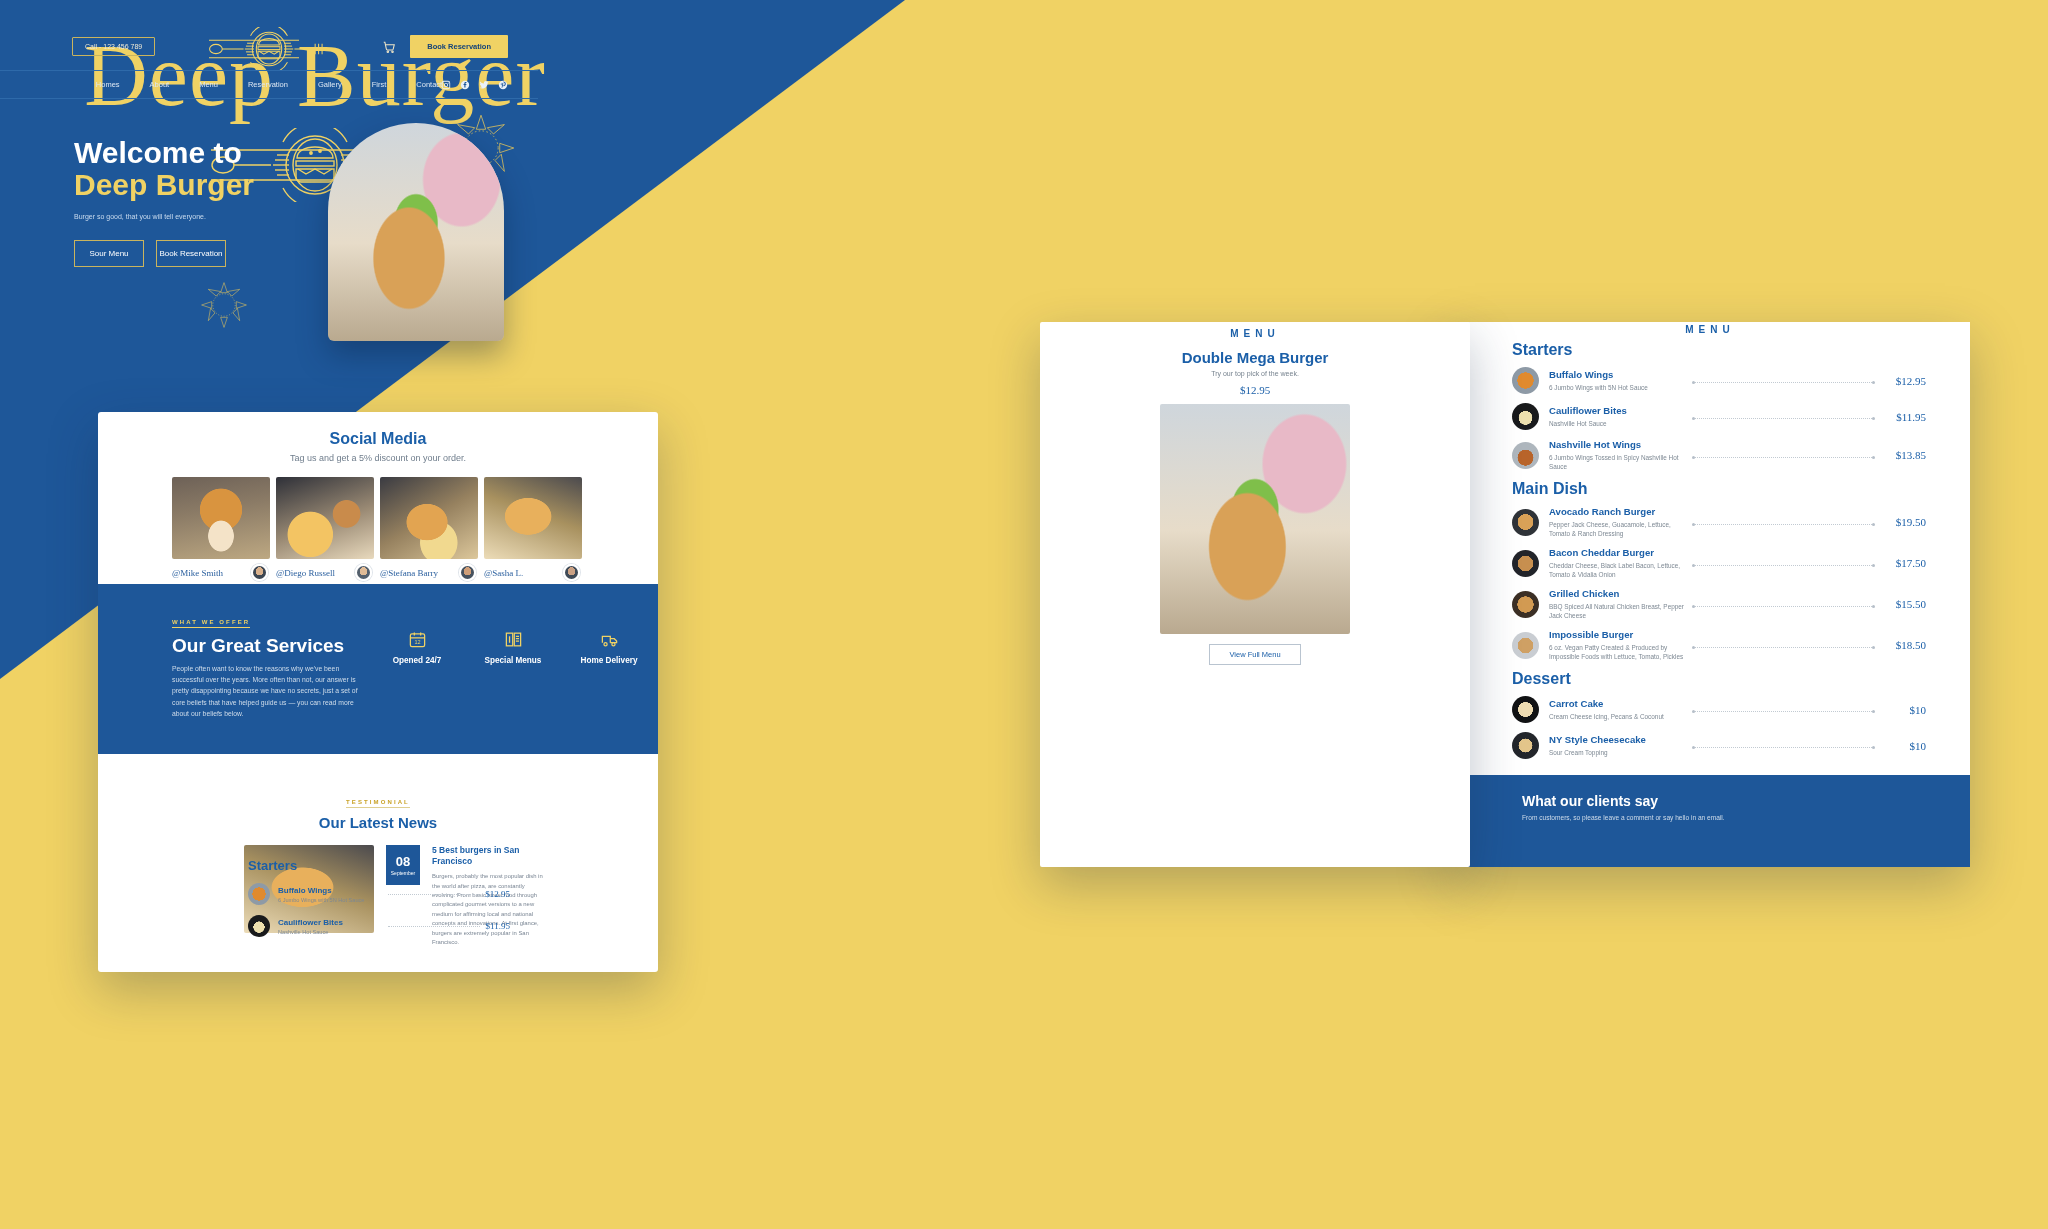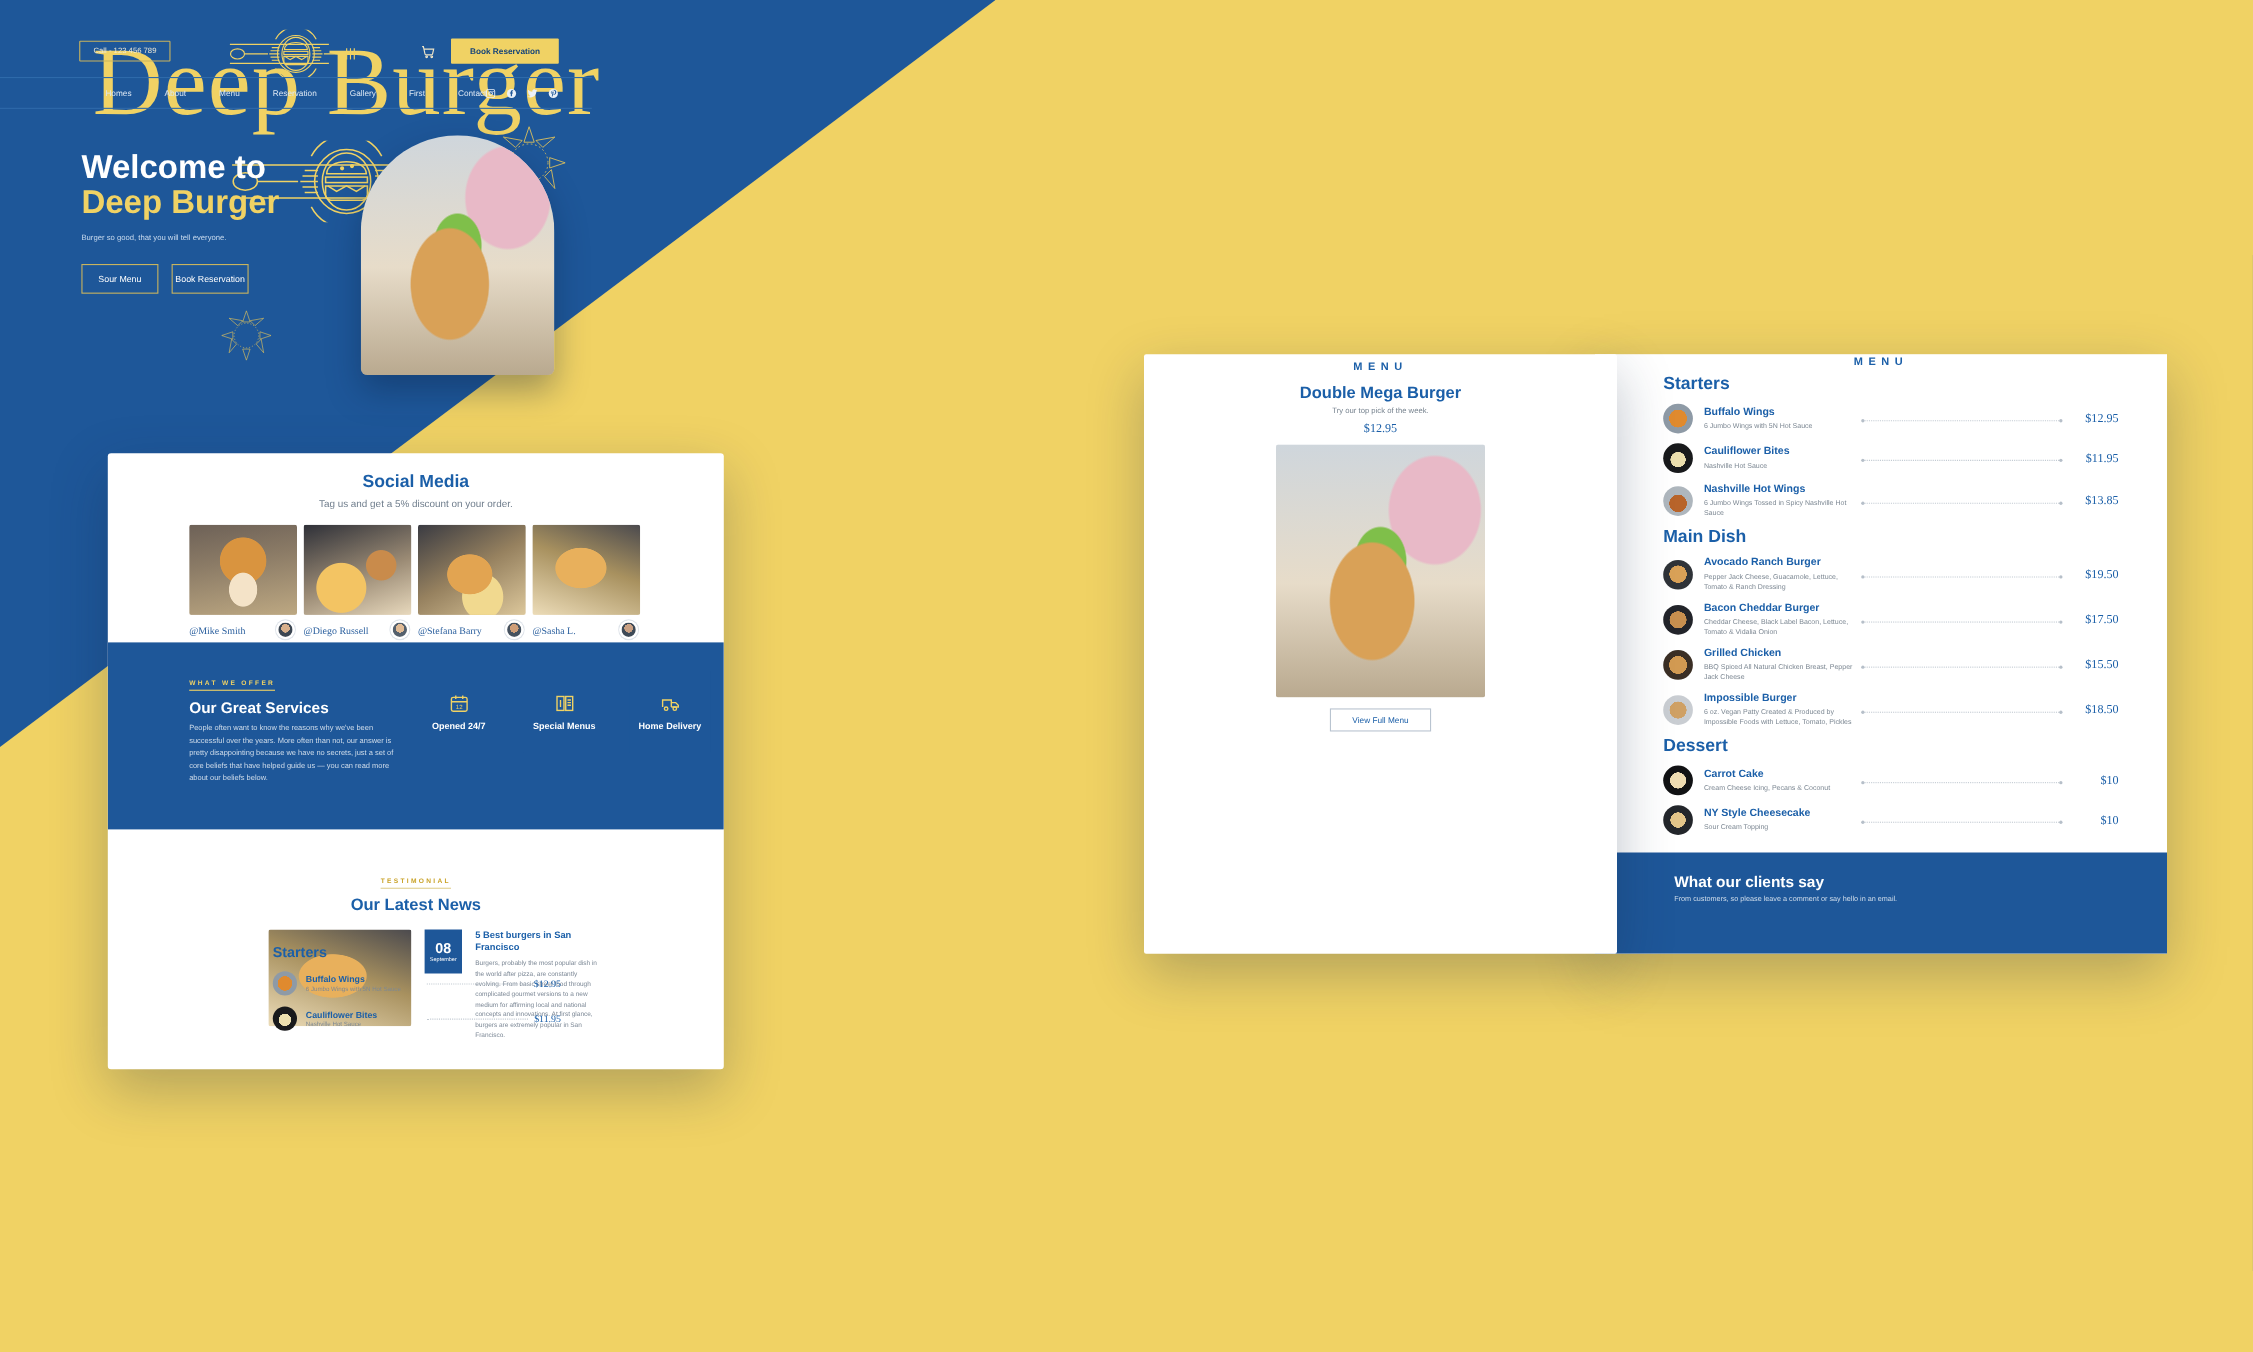--- a/index.html
+++ b/index.html
@@ -70,21 +70,21 @@
   #services {
     position: absolute; left: 0; top: 172px; width: 100%; height: 170px;
     background: #1e5799; padding: 26px 0 0 74px;
     display: flex; gap: 22px;
   }
   #svc-text { width: 186px; }
   .eyebrow {
     font-size: 6px; letter-spacing: 2.1px; color: #f0d264; font-weight: bold;
     border-bottom: 1px solid #f0d264; display: inline-block; padding-bottom: 2px;
   }
-  #svc-title { color: #fff; font-size: 14px; font-weight: bold; margin-top: 7px; }
+  #svc-title { color: #fff; font-size: 19px; font-weight: bold; margin-top: 7px; }
   #svc-body { color: #cfdcea; font-size: 6.8px; line-height: 1.65; margin-top: 6px; }
   .svc-card {
     width: 74px; height: 74px; background: #1e5799; border: 7px solid #2b3a४a;
     border-color: #2f3b49;
     display: flex; flex-direction: column; align-items: center; justify-content: center;
     gap: 7px; flex: none;
   }
   .svc-label { color: #fff; font-size: 8.2px; font-weight: bold; white-space: nowrap; }
 
   #news { position: absolute; left: 0; top: 378px; width: 100%; }

